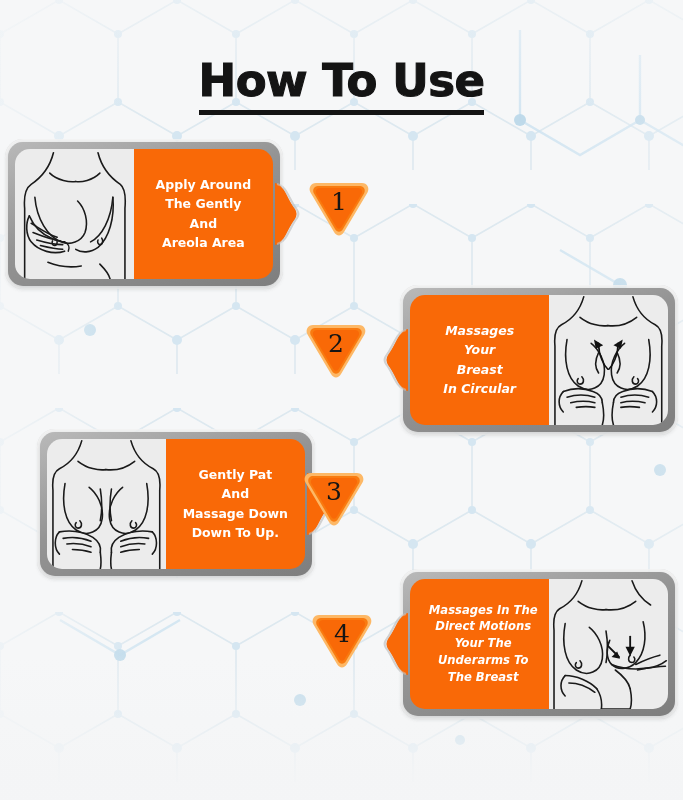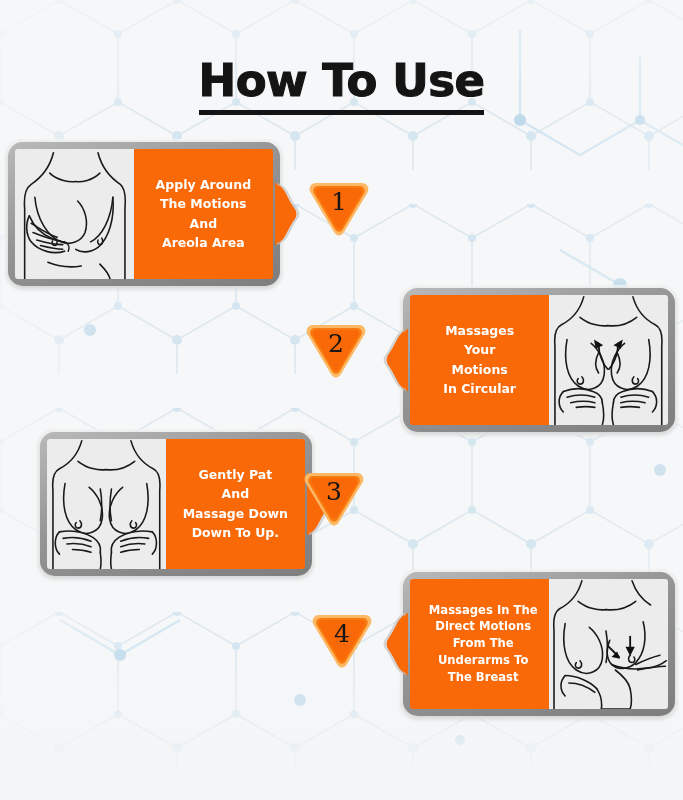--- a/index.html
+++ b/index.html
@@ -62,21 +62,21 @@
     border-radius: 15px;
     background: linear-gradient(160deg, #b9b9b9 0%, #949494 45%, #7e7e7e 100%);
     padding: 7px;
     box-shadow: 0 2px 5px rgba(120,125,130,.30), 0 0 0 3px rgba(255,255,255,.72);
     filter: drop-shadow(0 0 0.5px rgba(150,150,150,.5));
   }
   .card-inner {
     position: relative;
     width: 100%;
     height: 100%;
-    border-radius: 3px;
+    border-radius: 15px;
     overflow: hidden;
     display: flex;
   }
 
   .card-left  { width: 272px; left: 8px; }
   .card-right { width: 272px; left: 403px; }
 
   .c1 { top: 142px; }
   .c2 { top: 288px; }
   .c3 { top: 432px; margin-left: 32px; }
@@ -103,21 +103,21 @@
     font-size: 12.5px;
     font-weight: 700;
     line-height: 1.0;
     text-align: center;
     padding: 3.5px 0;
     white-space: nowrap;
   }
   .card.five-line .text-panel .line { font-size: 11.6px; padding: 2.6px 0; margin-left: 7px; }
 
   
-  .mirror .card-inner { flex-direction: row; }
+  .mirror .card-inner { flex-direction: row; font-style: italic; }
 
   
   .notch {
     position: absolute;
     top: 50%;
     transform: translateY(-50%);
     width: 27px;
     height: 62px;
     z-index: 3;
   }
@@ -218,21 +218,21 @@
             <path d="M26 104 C34 106 42 108 50 108"></path>
             <path d="M14 72 C10 80 10 92 16 100 C24 110 40 114 52 110"></path>
             <path d="M52 100 C56 102 58 106 56 110"></path>
             <path d="M34 122 C44 126 58 128 70 126"></path>
             <path d="M90 124 C96 130 100 136 101 140"></path>
           </g>
         </svg>
       </div>
       <div class="text-panel">
         <div class="line">Apply Around</div>
-        <div class="line">The Motions</div>
+        <div class="line">The Gently</div>
         <div class="line">And</div>
         <div class="line">Areola Area</div>
       </div>
     </div>
     <svg class="notch right" viewBox="0 0 27 62">
       <path d="M0 0 C10 2 12 16 20 26 C22 29 22 33 20 36 C12 46 10 60 0 62 Z" fill="#f96907"></path>
       <path d="M2 1 C12 3 14 17 22 27 C24 30 24 32 22 35 C14 45 12 59 2 61" fill="none" stroke="#c9c9c9" stroke-width="2" opacity="0.55"></path>
     </svg>
   </div>
 
@@ -243,21 +243,21 @@
       <path d="M12 8 L50 8 C53.5 8 55 11 53.5 14 L34 46.5 C32.5 49.5 29.5 49.5 28 46.5 L8.5 14 C7 11 8.5 8 12 8 Z" fill="#f96907"></path>
     </svg>
     <div class="num">1</div>
   </div>
 
   <div class="card card-right c2 mirror">
     <div class="card-inner">
       <div class="text-panel">
         <div class="line">Massages</div>
         <div class="line">Your</div>
-        <div class="line">Motions</div>
+        <div class="line">Breast</div>
         <div class="line">In Circular</div>
       </div>
       <div class="illus-panel">
         <svg viewBox="0 0 125 140" width="100%" height="100%">
           <g fill="none" stroke="#1a1a1a" stroke-width="1.7" stroke-linecap="round" stroke-linejoin="round">
             <path d="M36 2 C32 16 24 26 12 32 C6 35 4 44 5 55 L5 140"></path>
             <path d="M89 2 C93 16 101 26 113 32 C119 35 121 44 120 55 L120 140"></path>
             <path d="M32 24 C42 32 54 34 62 33"></path>
             <path d="M93 24 C83 32 71 34 62 33"></path>
             <path d="M18 48 C14 70 18 90 30 98 C42 106 56 100 58 86 C60 72 52 58 44 52"></path>
@@ -355,21 +355,21 @@
       <path d="M12 8 L50 8 C53.5 8 55 11 53.5 14 L34 46.5 C32.5 49.5 29.5 49.5 28 46.5 L8.5 14 C7 11 8.5 8 12 8 Z" fill="#f96907"></path>
     </svg>
     <div class="num">3</div>
   </div>
 
   <div class="card card-right c4 mirror five-line">
     <div class="card-inner">
       <div class="text-panel">
         <div class="line">Massages In The</div>
         <div class="line">Direct Motions</div>
-        <div class="line">From The</div>
+        <div class="line">Your The</div>
         <div class="line">Underarms To</div>
         <div class="line">The Breast</div>
       </div>
       <div class="illus-panel">
         <svg viewBox="0 0 125 140" width="100%" height="100%">
           <g fill="none" stroke="#1a1a1a" stroke-width="1.7" stroke-linecap="round" stroke-linejoin="round">
             <path d="M34 2 C30 16 22 26 10 32 C5 35 3 44 4 55 L4 140"></path>
             <path d="M88 2 C92 14 98 22 108 28"></path>
             <path d="M30 24 C40 32 52 34 60 33"></path>
             <path d="M92 24 C82 32 70 34 60 33"></path>

